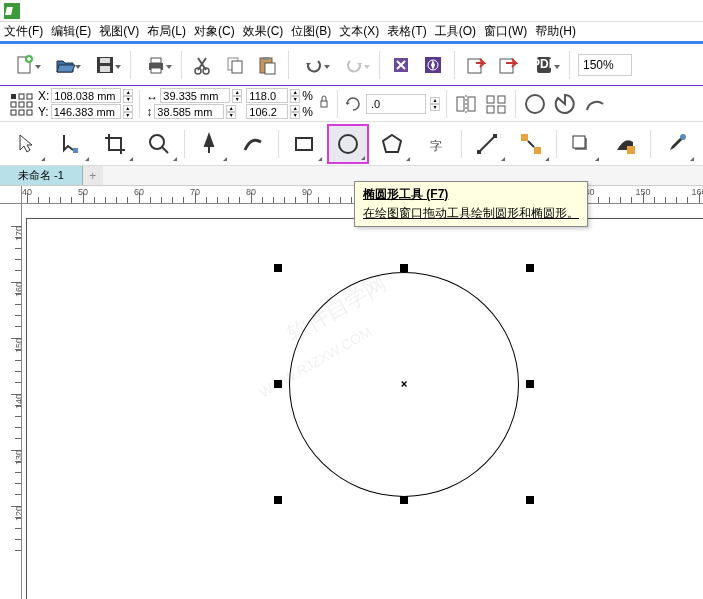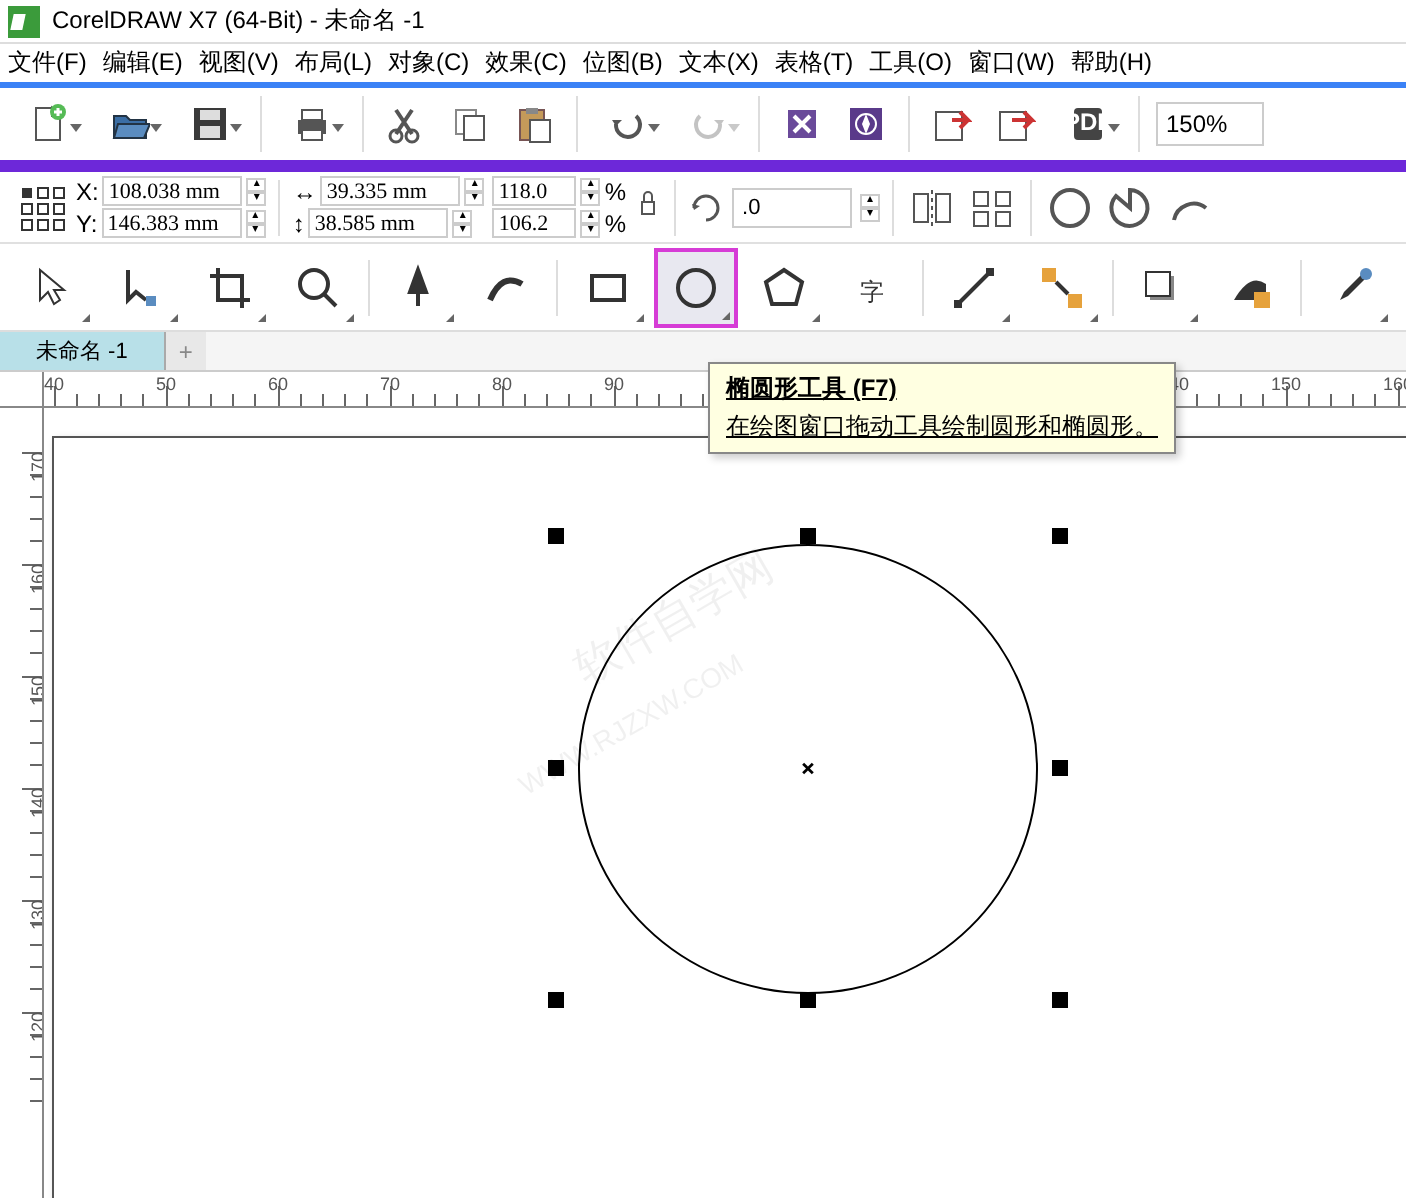--- a/index.html
+++ b/index.html
@@ -2,30 +2,30 @@
 <html><head>
 <meta charset="utf-8">
 <style>
 * { box-sizing: border-box; margin: 0; padding: 0; font-family: "Microsoft YaHei", Arial, sans-serif; font-size: 12px; }
 body { background: #fff; width: 703px; height: 599px; overflow: hidden; position: relative; }
 .titlebar { height: 22px; background: #fff; display: flex; align-items: center; padding: 0 4px; border-bottom: 1px solid #ddd; }
 .titlebar-logo { width: 16px; height: 16px; background: #3b9b3b; margin-right: 6px; position: relative; }
 .titlebar-logo::after { content: ''; position: absolute; top: 4px; left: 2px; width: 6px; height: 8px; background: #fff; transform: skewX(-12deg); }
 .menubar { height: 22px; display: flex; align-items: center; padding: 2px 4px; gap: 8px; border-bottom: 3px solid #3b82f6; }
 .menubar span { cursor: default; }
-.toolbar1 { height: 42px; display: flex; align-items: center; padding: 0 8px; gap: 6px; border-bottom: 6px solid #6d28d9; }
+.toolbar1 { height: 42px; display: flex; align-items: center; padding: 0 8px; gap: 6px; border-bottom: 1px solid #6d28d9; }
 .tb-btn { width: 26px; height: 30px; display: flex; align-items: center; justify-content: center; position: relative; cursor: pointer; }
 .tb-btn.dd { width: 34px; }
 .tb-btn.dd::after { content: ''; position: absolute; right: 1px; top: 50%; border-left: 3px solid transparent; border-right: 3px solid transparent; border-top: 4px solid #666; }
 .sep { width: 1px; height: 28px; background: #ddd; margin: 0 2px; }
 .zoom-input { width: 54px; height: 22px; border: 1px solid #ccc; padding: 0 4px; }
 .propbar { height: 36px; display: flex; align-items: center; padding: 0 8px; gap: 4px; border-bottom: 1px solid #e0e0e0; }
 .prop-sec { display: flex; flex-direction: column; gap: 1px; font-size: 11px; }
 .prop-row { display: flex; align-items: center; gap: 2px; }
-.prop-row input { width: 70px; height: 15px; border: 1px solid #ccc; font-size: 11px; padding: 0 2px; font-family: Liberation Serif, serif; }
+.prop-row input { width: 70px; height: 15px; border: 1px solid #ccc; font-size: 11px; padding: 0 2px; }
 .prop-row input.sm { width: 42px; }
 .lock-icon { width: 14px; display: flex; align-items: center; justify-content: center; }
 .spin { width: 10px; display: flex; flex-direction: column; }
 .spin div { width: 10px; height: 7px; border: 1px solid #ccc; font-size: 6px; line-height: 4px; text-align: center; }
 .ang-input { width: 60px; height: 20px; border: 1px solid #ccc; padding: 0 4px; font-size: 11px; }
 .toolbox { height: 44px; display: flex; align-items: center; padding: 0 6px; gap: 2px; border-bottom: 1px solid #ddd; }
 .tool { width: 42px; height: 40px; display: flex; align-items: center; justify-content: center; border: 1px solid transparent; position: relative; cursor: pointer; }
 .tool.sel { background: #e8e8f0; border: 2px solid #d63cd6; }
 .tool.flyout::after { content: ''; position: absolute; right: 2px; bottom: 2px; border-left: 4px solid transparent; border-bottom: 4px solid #666; }
 .tabbar { height: 20px; background: #f5f5f5; display: flex; align-items: stretch; border-bottom: 1px solid #ccc; }
@@ -50,21 +50,20 @@
 .tooltip { position: absolute; background: #ffffe1; border: 1px solid #888; padding: 4px 8px; font-size: 11px; z-index: 100; box-shadow: 2px 2px 4px rgba(0,0,0,.2); text-decoration: underline; }
 .tooltip .tt-title { font-weight: bold; margin-bottom: 2px; }
 .watermark { position: absolute; color: rgba(0,0,0,.06); font-size: 22px; transform: rotate(-30deg); pointer-events: none; }
 svg { display: block; }
 </style>
 </head>
 <body>
 
 <div class="titlebar">
   <div class="titlebar-logo"></div>
-  <span>CorelDRAW X7 (64-Bit) - 未命名 -1</span>
 </div>
 
 <div class="menubar">
   <span>文件(F)</span>
   <span>编辑(E)</span>
   <span>视图(V)</span>
   <span>布局(L)</span>
   <span>对象(C)</span>
   <span>效果(C)</span>
   <span>位图(B)</span>

